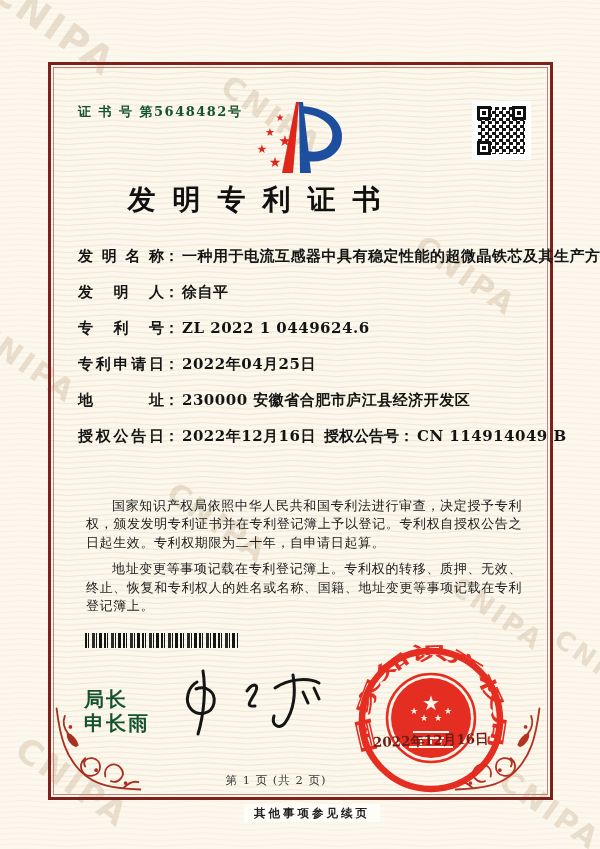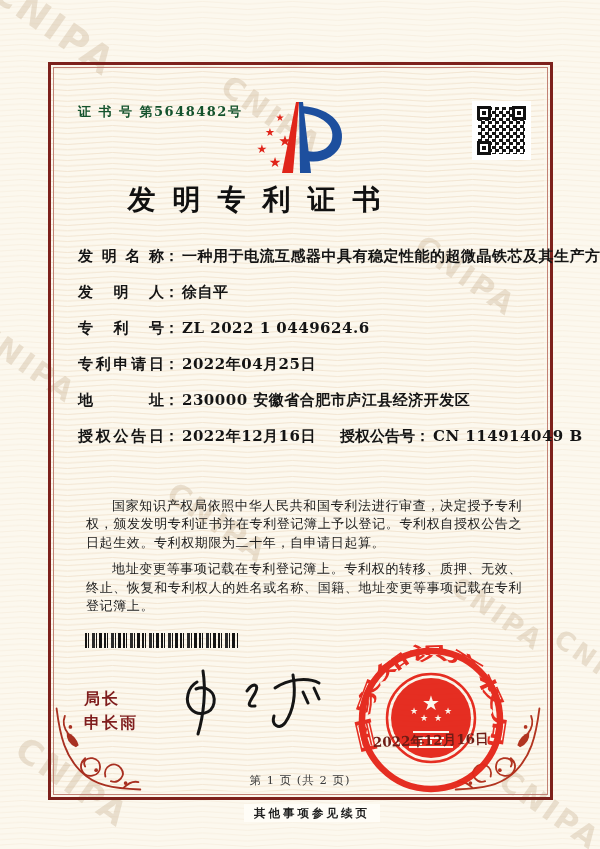--- a/index.html
+++ b/index.html
@@ -56,21 +56,21 @@
   .finder{position:absolute;width:8px;height:8px;border:3px solid #111;background:#fff;}
   .finder::after{content:"";position:absolute;left:2px;top:2px;width:4px;height:4px;background:#111;}
   .f-tl{left:-1px;top:-1px;} .f-tr{right:-1px;top:-1px;} .f-bl{left:-1px;bottom:-1px;}
 
   
   .fields{left:78px;top:247px;width:470px;font-size:15px;font-weight:700;color:#141414;}
   .frow{height:22px;margin-bottom:14px;white-space:nowrap;}
   .flabel{display:inline-block;width:86px;text-align:justify;text-align-last:justify;vertical-align:top;}
   .fcolon{display:inline-block;}
   .fvalue{display:inline-block;margin-left:3px;letter-spacing:0.5px;}
-  .fpair2{display:inline-block;margin-left:24px;}
+  .fpair2{display:inline-block;margin-left:8px;}
 
   
   .body-text{
     left:78px;top:489px;width:452px;
     font-size:13px;line-height:18.4px;letter-spacing:0.6px;
     font-weight:500;color:#1b1b1b;text-align:justify;
   }
   .body-text p{margin:8px;text-indent:2em;}
 
   
@@ -81,29 +81,29 @@
       #141414 3px 4px, rgba(0,0,0,0) 4px 7px,
       #2b2b2b 7px 10px, rgba(0,0,0,0) 10px 11px,
       #141414 11px 12px, rgba(0,0,0,0) 12px 14px,
       #141414 14px 17px, rgba(0,0,0,0) 17px 19px);
   }
 
   
   .director{
     left:84px;top:687px;
     font-family:"DejaVu Sans","Liberation Sans",sans-serif;
-    font-size:16px;font-weight:700;color:#7f1d1d;line-height:24px;letter-spacing:2px;
+    font-size:20px;font-weight:700;color:#14532d;line-height:24px;letter-spacing:2px;
   }
 
   .signature{left:175px;top:666px;}
 
   .seal{left:354px;top:643px;}
 
   .pageinfo{
-    left:0;top:773px;width:600px;text-align:center;
+    left:0;top:773px;width:552px;text-align:center;
     font-size:11.5px;color:#3a3a3a;letter-spacing:1px;font-weight:500;
   }
   .footer-note{
     left:0;top:806px;width:600px;text-align:center;
     font-size:11.5px;color:#1f1f1f;letter-spacing:3px;font-weight:600;padding-left:12px;
   }
   .footer-note span{background:#fffdf7;padding:2px 10px;}
 
   .flourish{position:absolute;width:96px;height:92px;}
   .fl-left{left:50px;top:703px;}

